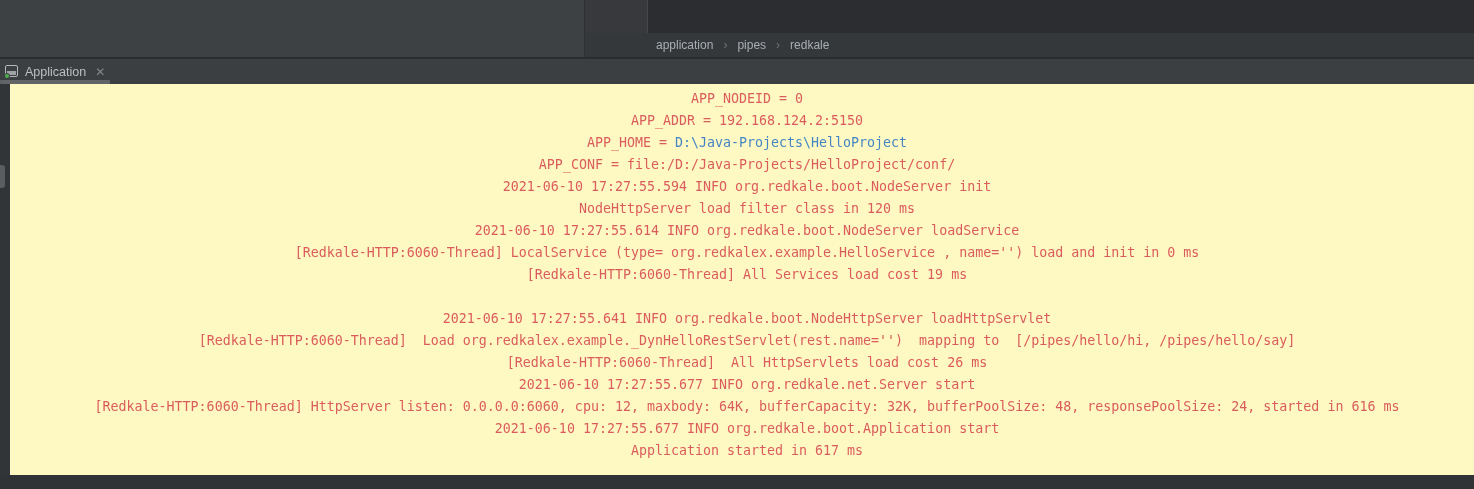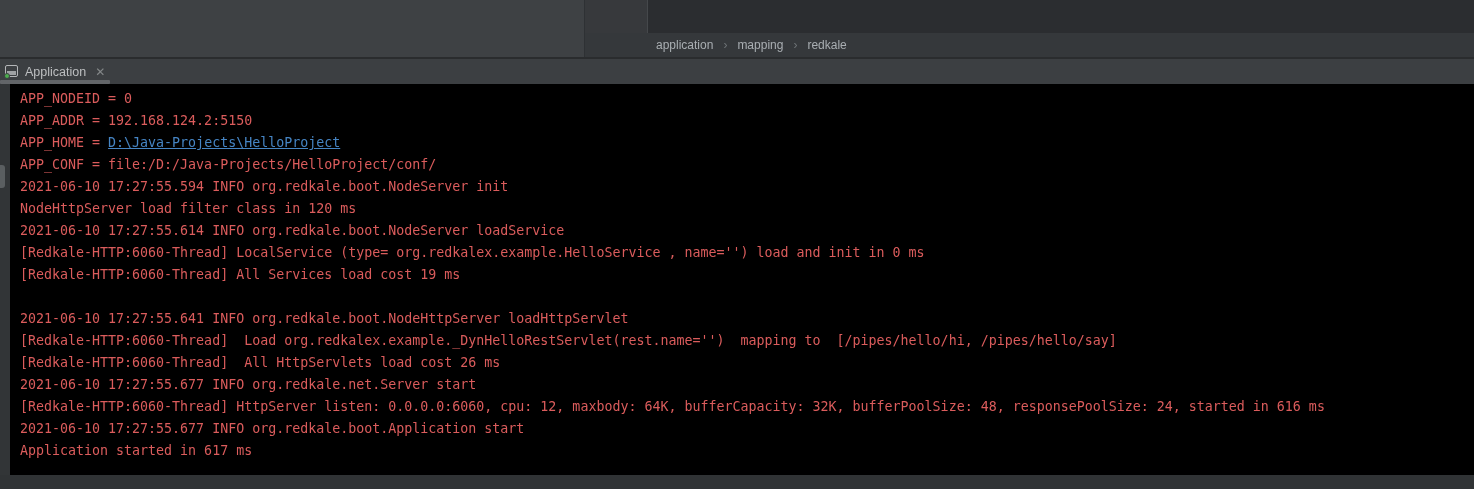--- a/index.html
+++ b/index.html
@@ -1,18 +1,18 @@
 <!DOCTYPE html>
 <html><head>
 <meta charset="utf-8">
 <style>
   * { margin:0; padding:0; box-sizing:border-box; }
   html,body { width:1474px; height:489px; overflow:hidden; background:#2b2b2b;
               font-family:"Liberation Sans", sans-serif; }
-  .screen { position:relative; width:1474px; height:489px; }
+  .screen { position:relative; width:1474px; height:489px;text-align:center; }
 
   
   .top-area { display:flex; height:57px; width:100%; }
   .editor-pane-left { width:585px; height:57px; background:#3e4144; border-right:1px solid #2e3134; }
   .top-right { flex:1; display:flex; flex-direction:column; }
   .top-right-upper { height:33px; display:flex; }
   .tr-seg-a { width:62px; background:#37393c; }
   .tr-vdiv { width:1px; background:#45484b; }
   .tr-seg-b { flex:1; background:#2b2d30; }
   .breadcrumb-bar { height:24px; background:#35383b; display:flex; align-items:center;
@@ -31,52 +31,52 @@
   .console-icon .screenfill { position:absolute; left:3px; top:6px; width:9px; height:4px;
                               background:#9fa2a4; }
   .console-icon .rundot { position:absolute; left:0; bottom:-1px; width:6px; height:6px;
                           border-radius:50%; background:#4cae4f; border:1px solid #3c3f42; }
   .tab-label { font-size:12.5px; color:#bdbfc1; margin-right:9px; }
   .tab-close { font-size:12px; color:#848889; line-height:1; cursor:pointer; }
   .tab-underline { position:absolute; left:0; bottom:0; width:110px; height:4px;
                    background:#626568; border-radius:1px; }
 
   
-  .console { position:relative; width:100%; height:405px; background:#000000;padding-left:34px; }
+  .console { position:relative; width:100%; height:405px; background:#fef9c3;padding-left:34px; }
   .console-gutter { position:absolute; left:0; top:0; width:10px; height:100%;
                     background:#323537; }
   .scrollbar-thumb { position:absolute; left:0; top:81px; width:5px; height:23px;
                      background:#5a5e60; border-radius:0 3px 3px 0; cursor:pointer; }
   .console-lines { position:absolute; left:0; top:0; width:100%; height:100%;
                    padding:4px 0 0 20px;
                    font-family:"DejaVu Sans Mono", monospace; font-size:13.3px;
                    line-height:22px; white-space:pre; overflow:hidden; }
   .console-line { height:22px; }
   .seg-red { color:#db5c5c; }
-  .seg-link { color:#4685c4; text-decoration:underline; cursor:pointer;margin-top:8px; }
+  .seg-link { color:#4685c4; cursor:pointer;margin-top:8px; }
   .bottom-strip { position:absolute; left:0; bottom:0; width:100%; height:14px;
                   background:#303335; }
 </style>
 </head>
 <body>
 
 <div class="screen">
 
   <div class="top-area">
     <div class="editor-pane-left"></div>
     <div class="top-right">
       <div class="top-right-upper">
         <div class="tr-seg-a"></div>
         <div class="tr-vdiv"></div>
         <div class="tr-seg-b"></div>
       </div>
       <div class="breadcrumb-bar">
         <span class="crumb">application</span>
         <span class="sep">›</span>
-        <span class="crumb">mapping</span>
+        <span class="crumb">pipes</span>
         <span class="sep">›</span>
         <span class="crumb">redkale</span>
       </div>
     </div>
   </div>
 
   <div class="tabrow">
     <div class="tab">
       <span class="console-icon">
         <span class="frame"></span>

